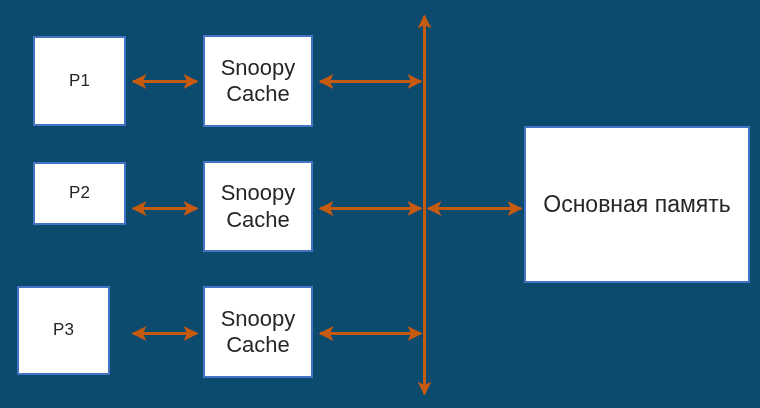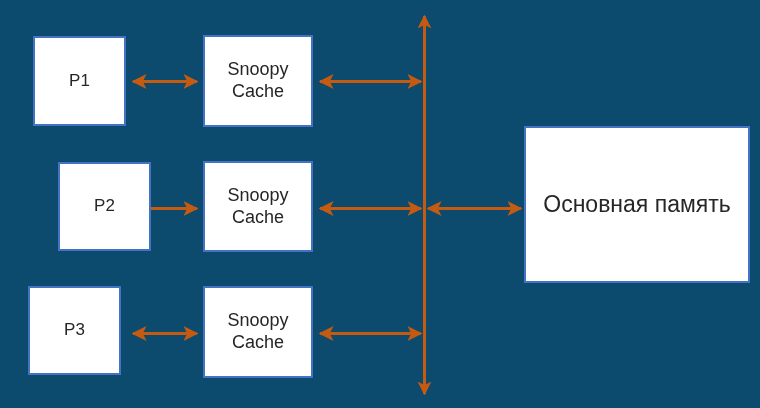--- a/index.html
+++ b/index.html
@@ -25,21 +25,21 @@
     justify-content: center;
     text-align: center;
     color: #262626;
     line-height: 1.2;
   }
   .node .label {
     display: block;
     white-space: pre-line;
   }
   .proc { font-size: 17px; }
-  .cache { font-size: 18px; }
+  .cache { font-size: 22px; }
   .memory { font-size: 23px; }
 
   
   #wires {
     position: absolute;
     left: 0;
     top: 0;
     width: 760px;
     height: 408px;
     pointer-events: none;
@@ -72,24 +72,24 @@
     <line x1="320" y1="208.5" x2="421" y2="208.5" stroke="#C55A11" stroke-width="3" marker-start="url(#ah-start)" marker-end="url(#ah-end)"></line>
     <line x1="428" y1="208.5" x2="521" y2="208.5" stroke="#C55A11" stroke-width="3" marker-start="url(#ah-start)" marker-end="url(#ah-end)"></line>
 
     <line x1="133" y1="333.5" x2="197" y2="333.5" stroke="#C55A11" stroke-width="3" marker-start="url(#ah-start)" marker-end="url(#ah-end)"></line>
     <line x1="320" y1="333.5" x2="421" y2="333.5" stroke="#C55A11" stroke-width="3" marker-start="url(#ah-start)" marker-end="url(#ah-end)"></line>
   </svg>
 
   <div class="node proc" style="left:33px; top:36px; width:93px; height:90px;">
     <span class="label">P1</span>
   </div>
-  <div class="node proc" style="left:33px; top:162px; width:93px; height:89px;margin-left:25px;">
+  <div class="node proc" style="left:33px; top:162px; width:93px; height:63px;">
     <span class="label">P2</span>
   </div>
-  <div class="node proc" style="left:28px; top:286px; width:93px; height:89px;">
+  <div class="node proc" style="left:17px; top:286px; width:93px; height:89px;">
     <span class="label">P3</span>
   </div>
 
   <div class="node cache" style="left:203px; top:35px; width:110px; height:92px;">
     <span class="label">Snoopy
 Cache</span>
   </div>
   <div class="node cache" style="left:203px; top:161px; width:110px; height:91px;">
     <span class="label">Snoopy
 Cache</span>

